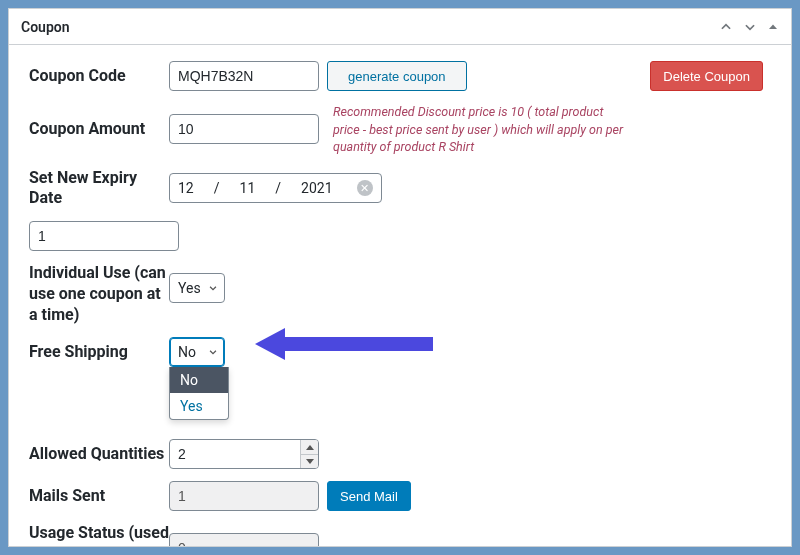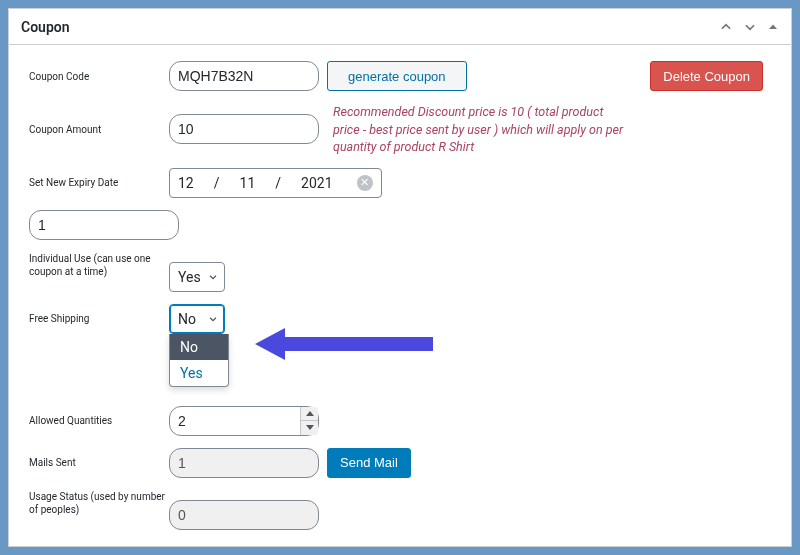--- a/index.html
+++ b/index.html
@@ -46,34 +46,34 @@
   .row {
     display: flex;
     align-items: center;
     margin-bottom: 12px;
     position: relative;
   }
   .row.align-top { align-items: flex-start; }
   .label {
     width: 140px;
     flex-shrink: 0;
-    font-weight: 400;
-    font-size: 10px;
+    font-weight: 700;
+    font-size: 16px;
     line-height: 1.3;
   }
   .controls {
     display: flex;
     align-items: center;
     gap: 8px;
     flex-wrap: nowrap;
   }
   input[type=text], input[type=number] {
     height: 30px;
     border: 1px solid #7e8993;
-    border-radius: 12px;
+    border-radius: 4px;
     padding: 0 8px;
     font-size: 14px;
     background: #fff;
     color: #23282d;
   }
   input[readonly] {
     background: #f0f0f1;
     color: #555;
   }
   .w-150 { width: 150px; }

